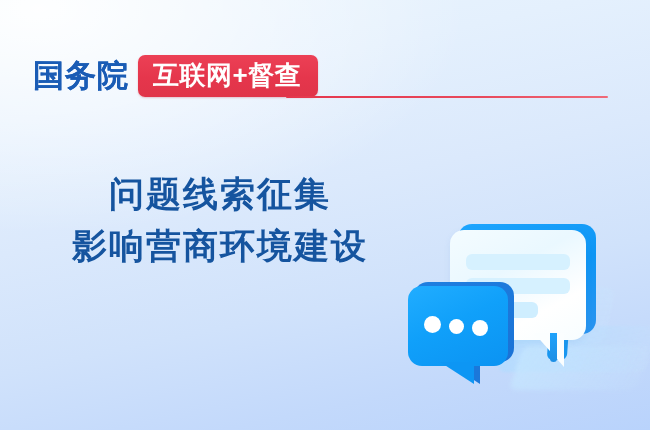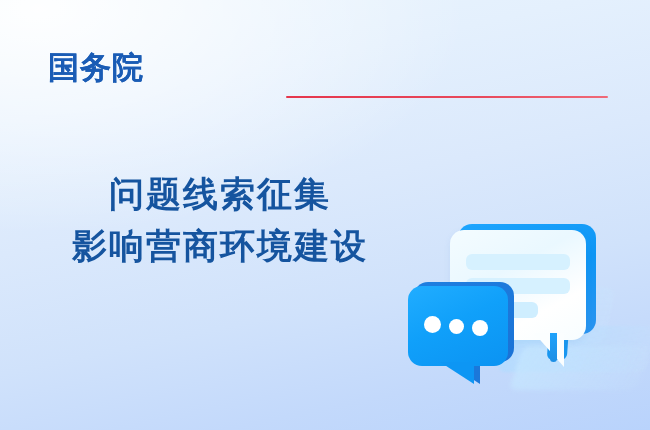--- a/index.html
+++ b/index.html
@@ -15,24 +15,25 @@
     overflow: hidden;
     font-family: "Liberation Sans", "DejaVu Sans", sans-serif;
     background:
       radial-gradient(120% 95% at 6% 2%, rgba(255,255,255,0.95) 0%, rgba(255,255,255,0.0) 55%),
       linear-gradient(168deg, #eaf5fd 0%, #e4f0fd 22%, #dbe9fc 45%, #d0e2fb 66%, #c3d9fb 84%, #b9d3fc 100%);
   }
 
   
   .header {
     position: absolute;
-    left: 48px;
+    left: 33px;
     top: 52px;
     height: 48px;
     display: flex;
+    align-items: center;
   }
   .gov-mark {
     font-size: 31px;
     line-height: 1;
     font-weight: 700;
     letter-spacing: 1px;
     color: #1a5cb5;
     white-space: nowrap;
     padding-bottom: 2px;
     text-shadow: 0 0 0 #1a5cb5;
@@ -186,20 +187,23 @@
   .dot-2 { left: 51px; top: 123px; width: 15px; height: 15px; }
   .dot-3 { left: 74px; top: 124px; width: 16px; height: 16px; }
 </style>
 </head>
 <body>
 
 <div id="banner">
 
   <div class="header">
     <span class="gov-mark">国务院</span>
+    <span class="badge">
+      <span class="badge-text">互联网+督查</span>
+    </span>
   </div>
 
   <div class="rule"></div>
 
   <div class="headline">
     <span class="ln">问题线索征集</span>
     <span class="ln">影响营商环境建设</span>
   </div>
 
   <div class="art">

